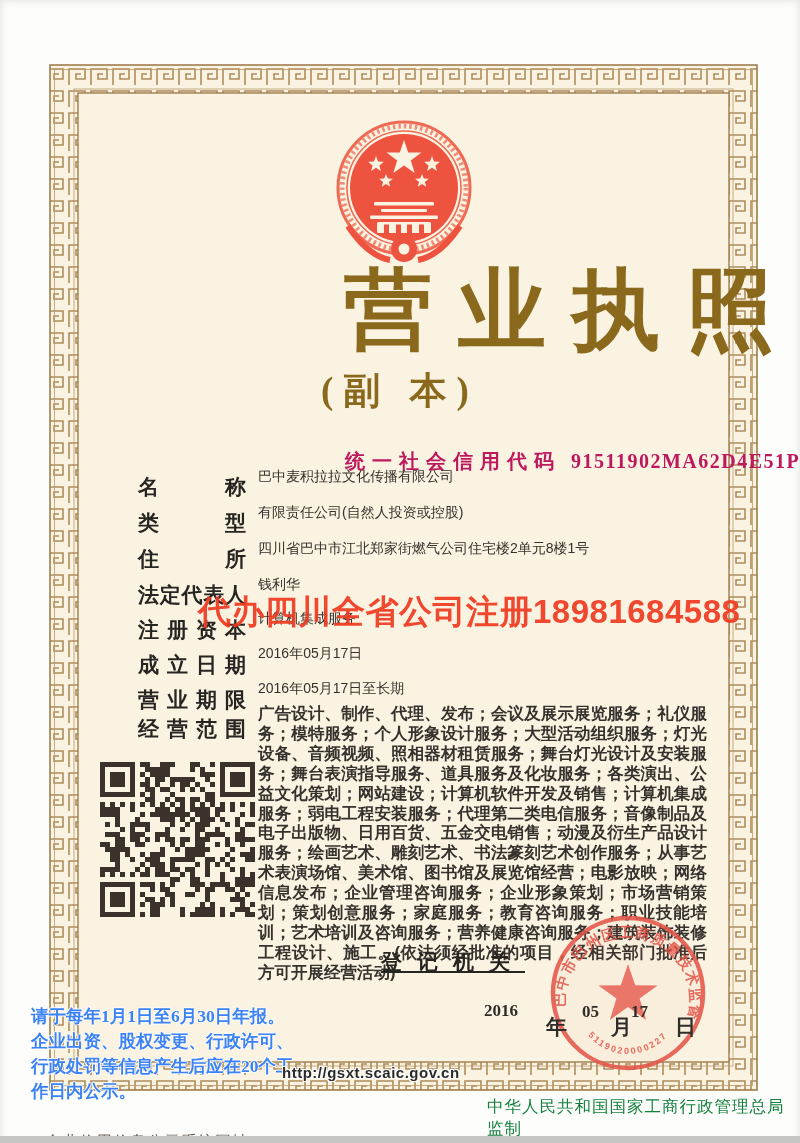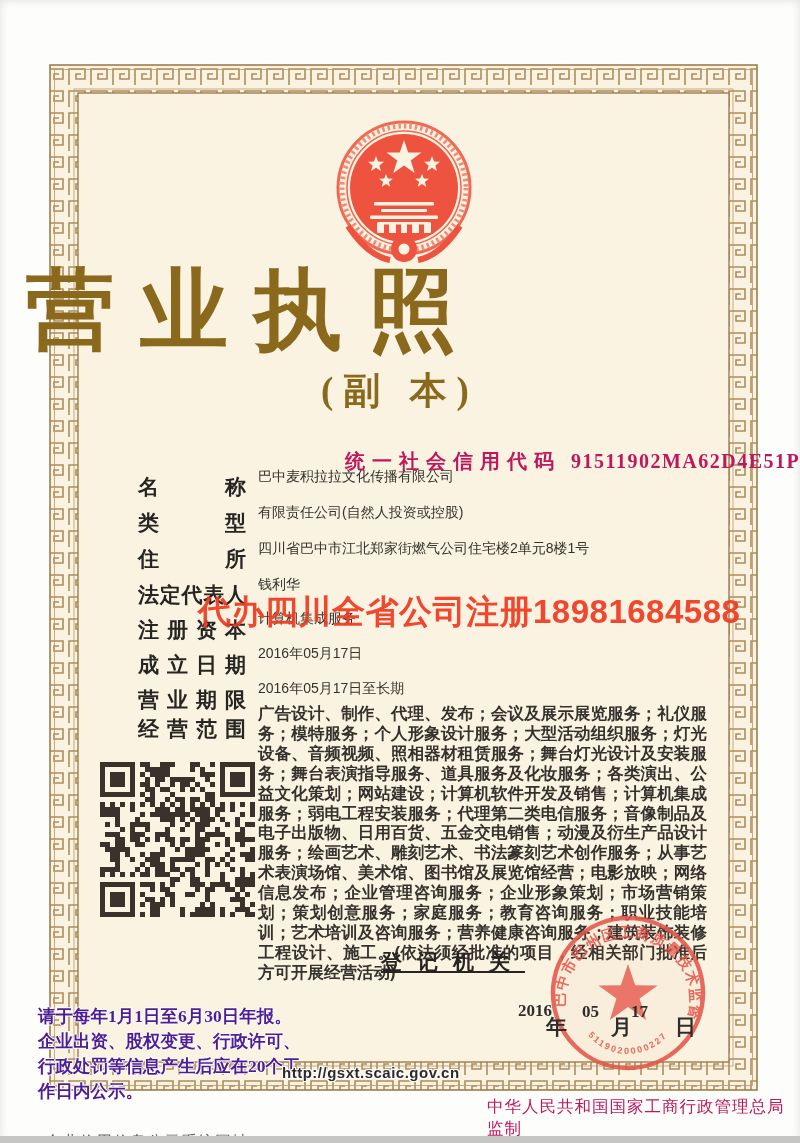--- a/index.html
+++ b/index.html
@@ -4,21 +4,21 @@
 <style>
   html,body{margin:0;padding:0;background:#e9e9e9;}
   .photo{position:relative;width:800px;height:1143px;background:#fdfdfc;overflow:hidden;
          box-shadow:inset 0 0 10px rgba(0,0,0,.12);font-family:"Liberation Serif",serif;}
   .paper-cream{position:absolute;left:50px;top:65px;width:707px;height:1025px;background:#faf3e1;}
   .bottom-strip{position:absolute;left:0;bottom:0;width:800px;height:7px;background:#c6c6c5;}
   .border-svg{position:absolute;left:0;top:0;}
 
   .emblem{position:absolute;left:318px;top:116px;}
 
-  .title{position:absolute;left:0;top:266px;width:800px;text-align:left;
+  .title{position:absolute;left:0;top:266px;width:800px;text-align:right;
          font-family:"Liberation Sans",sans-serif;font-weight:900;font-size:88px;
          color:#8a681c;letter-spacing:26px;text-indent:26px;line-height:1;}
   .subtitle{position:absolute;left:0;top:372px;width:800px;text-align:center;
          font-weight:700;font-size:37px;color:#8a681c;letter-spacing:10px;line-height:1;}
   .creditline{position:absolute;left:345px;top:448px;font-size:20px;font-weight:700;
          color:#be185d;white-space:nowrap;}
   .creditline .lab{letter-spacing:7px;margin-right:10px;}
   .creditline .code{letter-spacing:1.5px;font-weight:600;}
 
   .flabel{position:absolute;left:138px;width:108px;font-size:21px;font-weight:600;color:#272522;
@@ -37,28 +37,28 @@
   .datebit{position:absolute;font-weight:700;color:#2f2d2a;z-index:6;}
   .dnum{font-size:17px;font-family:"Liberation Serif",serif;}
   .dunit{font-size:21px;}
 
   .stamp{position:absolute;left:547px;top:912px;z-index:5;opacity:.88;}
 
   .watermark{position:absolute;left:198px;top:590px;z-index:10;white-space:nowrap;
          font-family:"Liberation Sans",sans-serif;font-weight:700;font-size:33px;
          color:#f03a22;opacity:.93;letter-spacing:0.5px;}
 
-  .notice{position:absolute;left:38px;top:1004px;z-index:4;font-size:17.5px;line-height:25px;
-         color:#4c1d95;font-weight:600;
+  .notice{position:absolute;left:31px;top:1004px;z-index:4;font-size:17.5px;line-height:25px;
+         color:#3b82f6;font-weight:600;
          text-shadow:1px 0 0 #fdfdfc,-1px 0 0 #fdfdfc,0 1px 0 #fdfdfc,0 -1px 0 #fdfdfc;}
   .siteurl{position:absolute;left:282px;top:1064px;z-index:4;font-family:"Liberation Sans",sans-serif;
          font-weight:700;font-size:15px;color:#2b2b2b;letter-spacing:.5px;
          text-shadow:1px 1px 0 #fdfdfc,-1px -1px 0 #fdfdfc,1px -1px 0 #fdfdfc,-1px 1px 0 #fdfdfc;}
   .sitelabel{position:absolute;left:45px;top:1096px;font-size:16px;color:#6d645b;letter-spacing:1px;margin-top:36px;}
-  .issuer{position:absolute;left:487px;top:1096px;font-size:16.5px;color:#be185d;letter-spacing:1px;}
+  .issuer{position:absolute;left:487px;top:1096px;font-size:16.5px;color:#15803d;letter-spacing:1px;}
 </style>
 </head>
 <body>
 
 <div class="photo">
   <div class="paper-cream"></div>
 
   <svg class="border-svg" width="800" height="1143">
     <defs>
       <pattern id="meander" width="22" height="22" patternUnits="userSpaceOnUse">
@@ -605,21 +605,21 @@
     <circle cx="81" cy="81" r="75" fill="rgba(240,112,96,0.05)" stroke="#e4564a" stroke-width="4.5"></circle>
     <path d="M81,52 L88.2,73.2 L110.6,73.4 L92.6,86.6 L99.2,108 L81,95 L62.8,108 L69.4,86.6 L51.4,73.4 L73.8,73.2 Z" fill="#e4564a" opacity="0.9"></path>
     <text font-size="14.5" font-weight="bold" fill="#e4564a" letter-spacing="1.5" font-family="Liberation Serif,serif">
       <textPath href="#arcTop" startOffset="4%">巴中市巴州区工商质量技术监督管理局</textPath>
     </text>
     <text font-size="9" font-weight="bold" fill="#e4564a" letter-spacing="2" font-family="Liberation Sans,sans-serif">
       <textPath href="#arcBot" startOffset="8%">5119020000227</textPath>
     </text>
   </svg>
 
-  <span class="datebit dnum" style="left:518px;top:1001px">2016</span>
+  <span class="datebit dnum" style="left:484px;top:1001px">2016</span>
   <span class="datebit dunit" style="left:546px;top:1013px">年</span>
   <span class="datebit dnum" style="left:582px;top:1002px">05</span>
   <span class="datebit dunit" style="left:611px;top:1013px">月</span>
   <span class="datebit dnum" style="left:631px;top:1002px">17</span>
   <span class="datebit dunit" style="left:675px;top:1013px">日</span>
 
   <div class="watermark">代办四川全省公司注册18981684588</div>
 
   <div class="notice">
     <div>请于每年1月1日至6月30日年报。</div>

